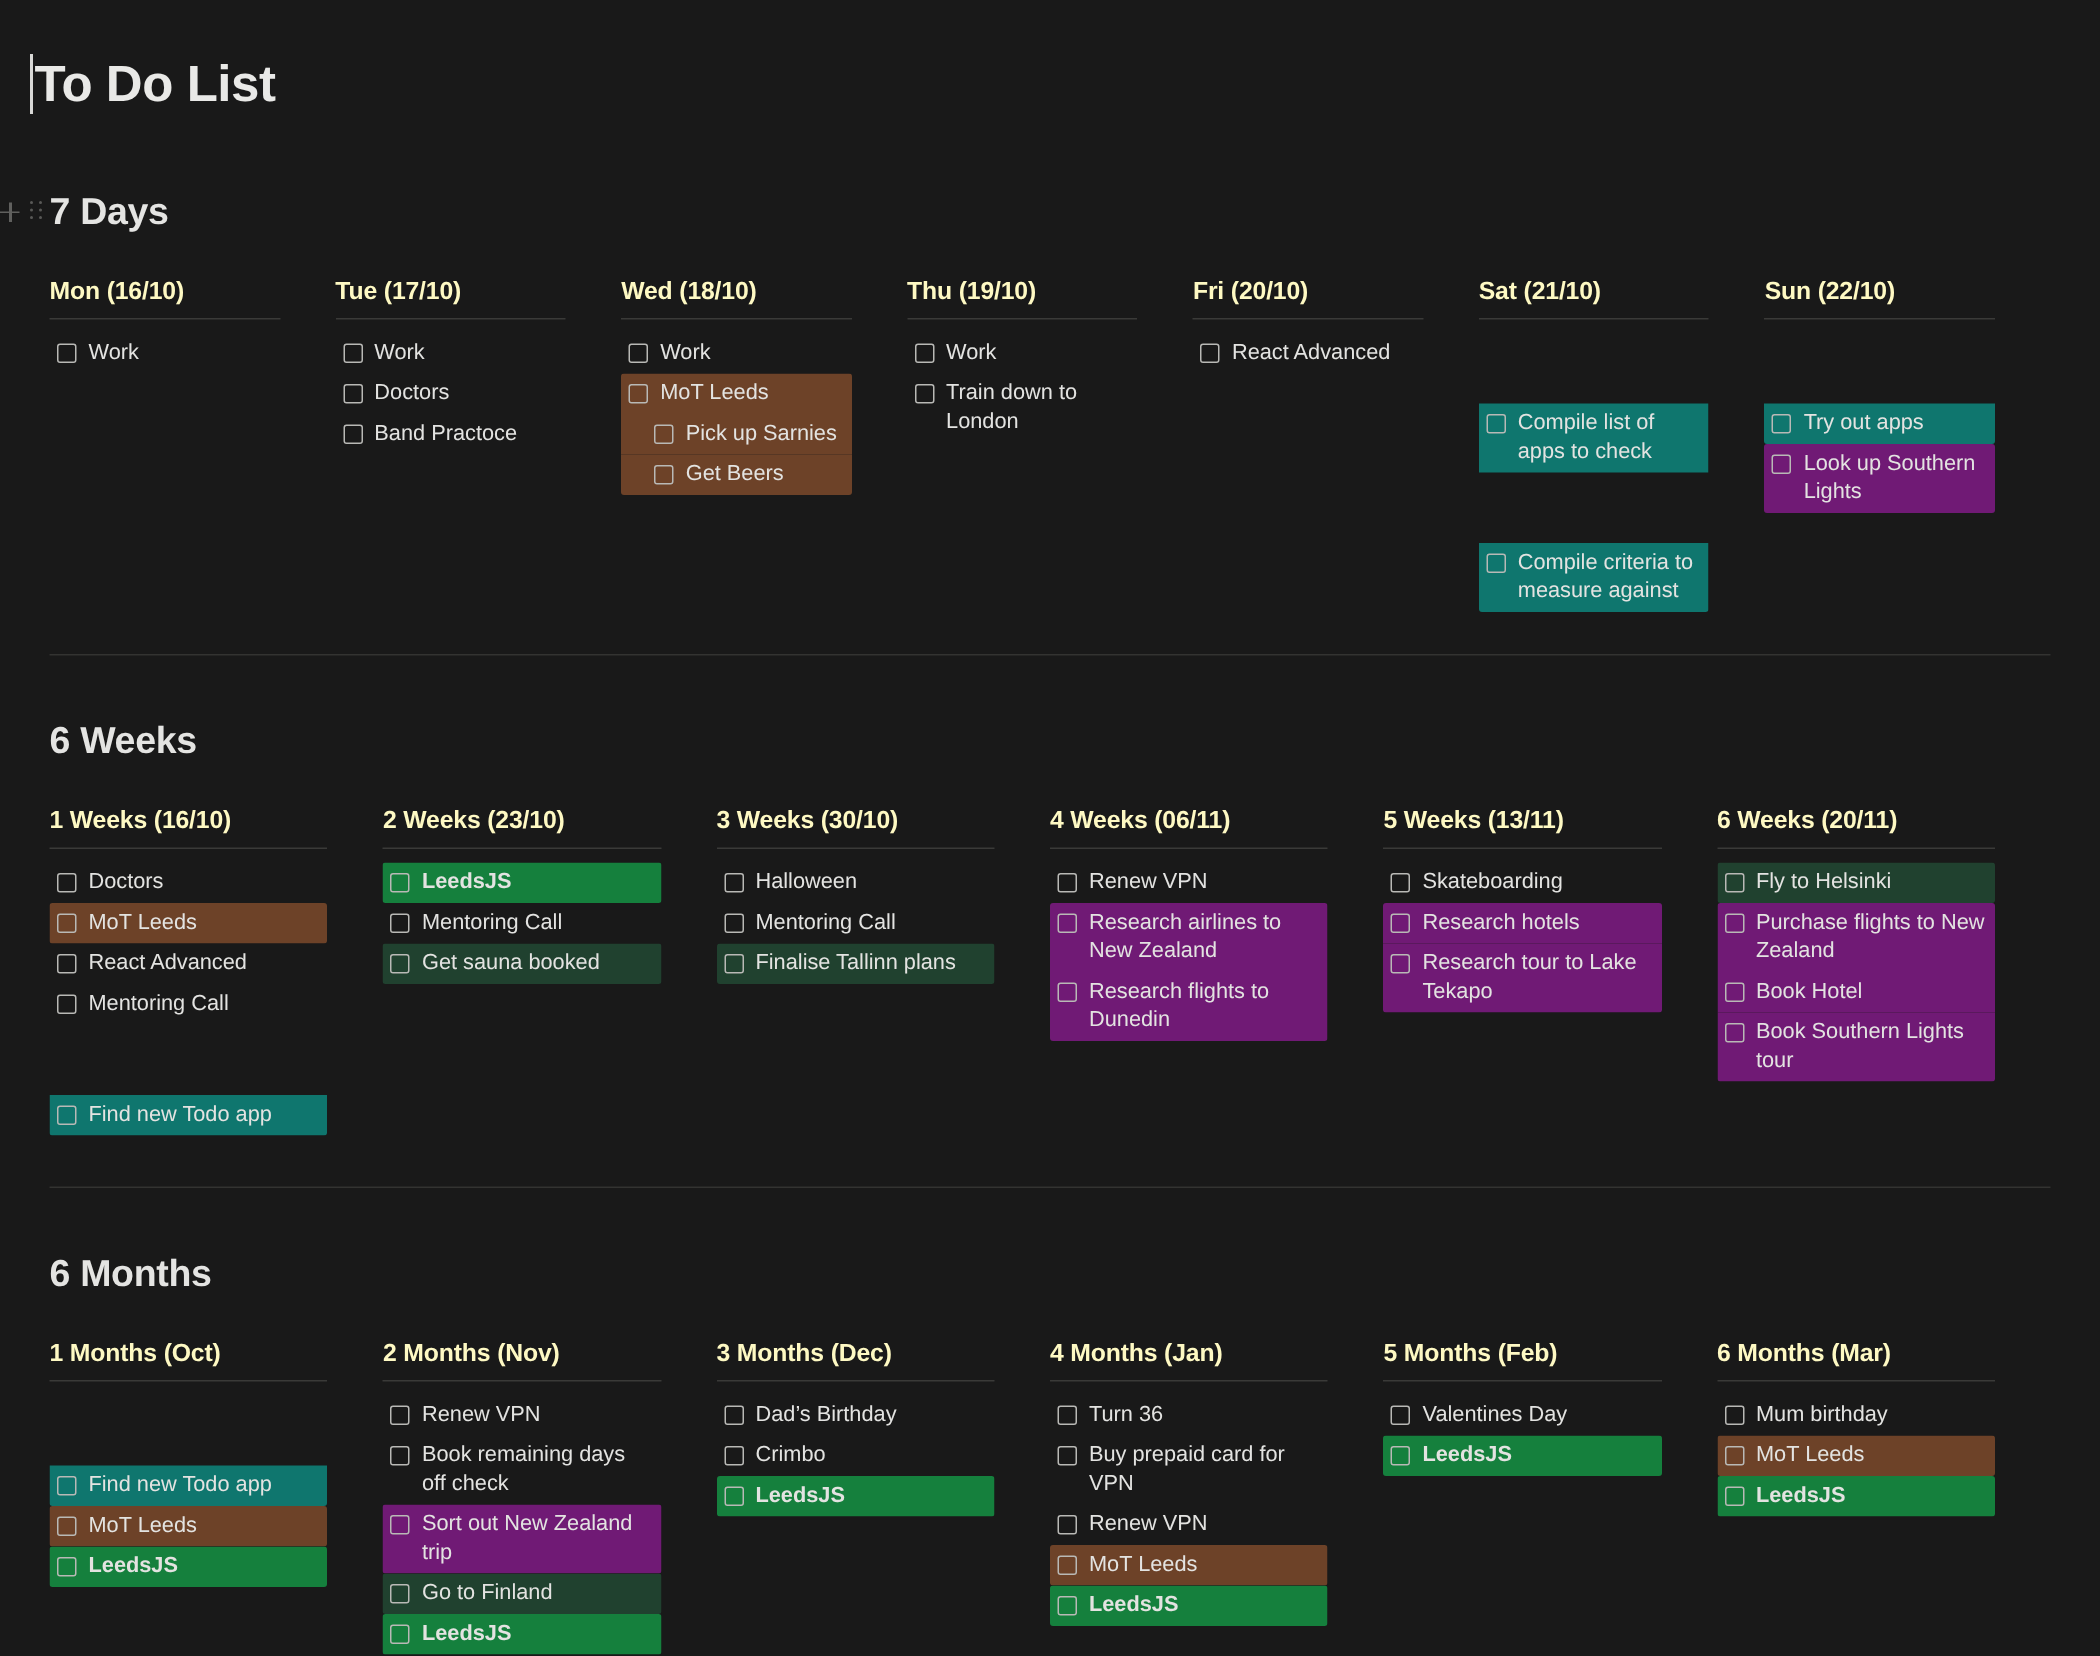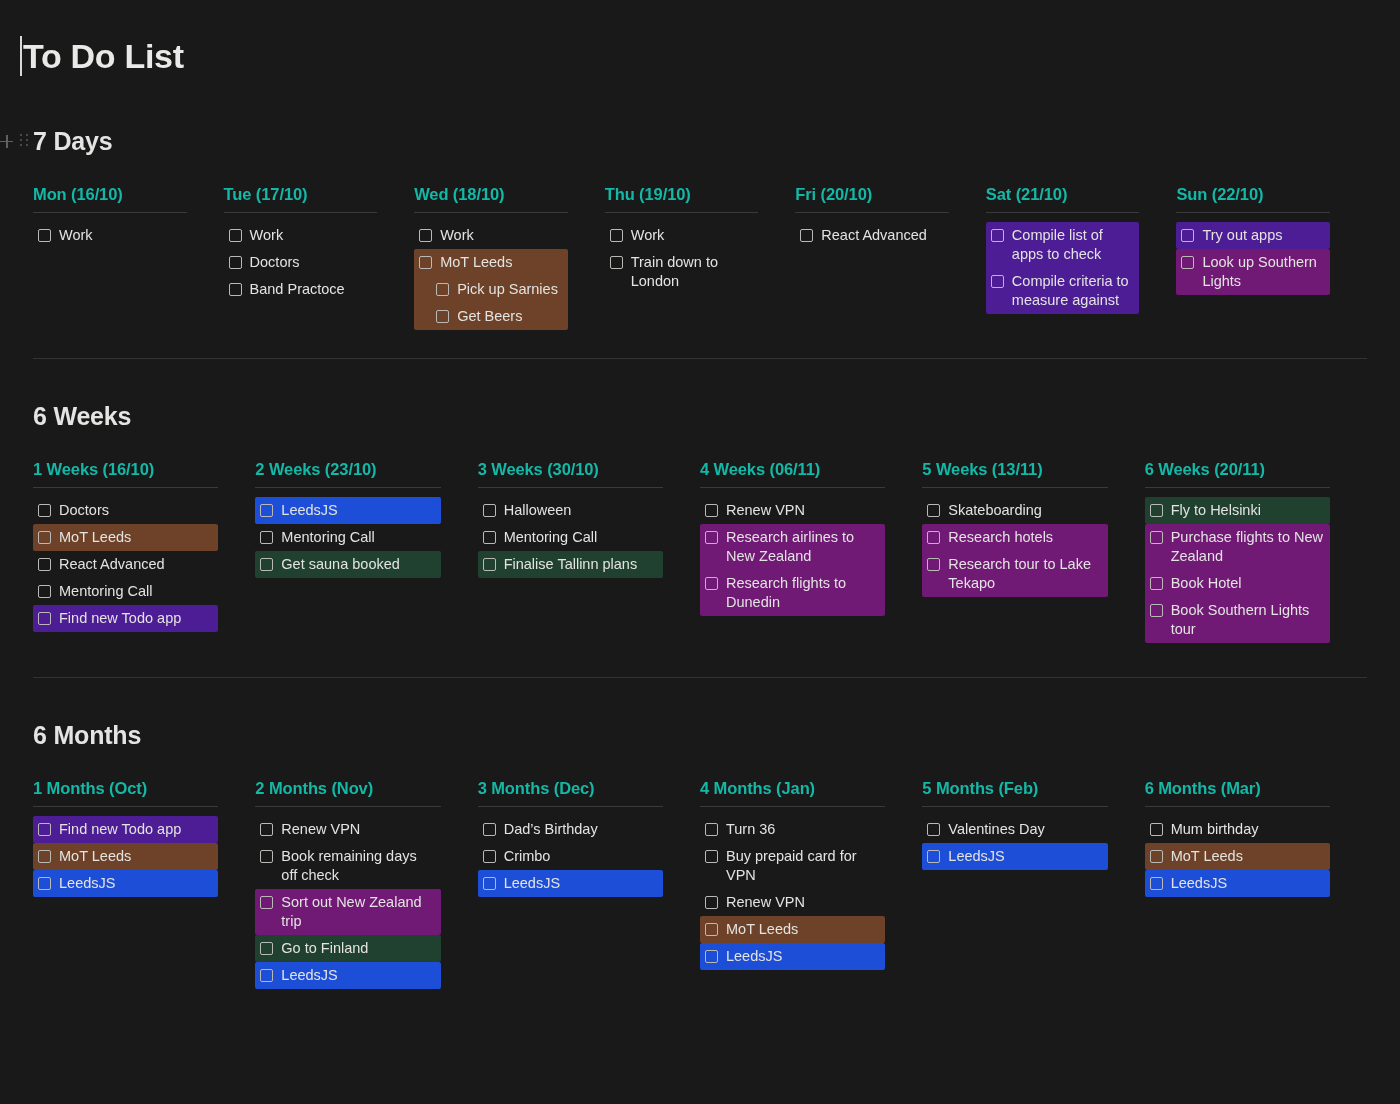--- a/index.html
+++ b/index.html
@@ -103,21 +103,21 @@
     column-gap: 0;
   }
   .cols-7 { grid-template-columns: repeat(7, 1fr); }
   .cols-6 { grid-template-columns: repeat(6, 1fr); }
 
   .col { padding-right: 37px; }
 
   .col-head {
     font-size: 16.5px;
     font-weight: bold;
-    color: #14b8a6;
+    color: #fef9c3;
     letter-spacing: -0.1px;
     padding-bottom: 8px;
     white-space: nowrap;
   }
   .col-rule {
     height: 1px;
     background: #3a3a38;
     margin-bottom: 9px;
   }
 
@@ -142,23 +142,23 @@
     height: 13px;
     margin-top: 3px;
     border: 1.6px solid #b9b9b6;
     border-radius: 2px;
     background: transparent;
   }
   .item-label { flex: 1 1 auto; }
 
   
   .c-brown  { background: #6d4228; }
-  .c-purple { background: #4c1d95; }
+  .c-purple { background: #0f766e; margin-top: 47px; }
   .c-teal   { background: #701a75; }
-  .c-red    { background: #1d4ed8; }
+  .c-red    { background: #15803d; font-weight: bold; }
   .c-green  { background: #20412f; }
   .c-none   { background: transparent; }
 
   .group {
     border-radius: 2px;
     overflow: hidden;
   }
   .group .item { border-radius: 0; }
 
   

